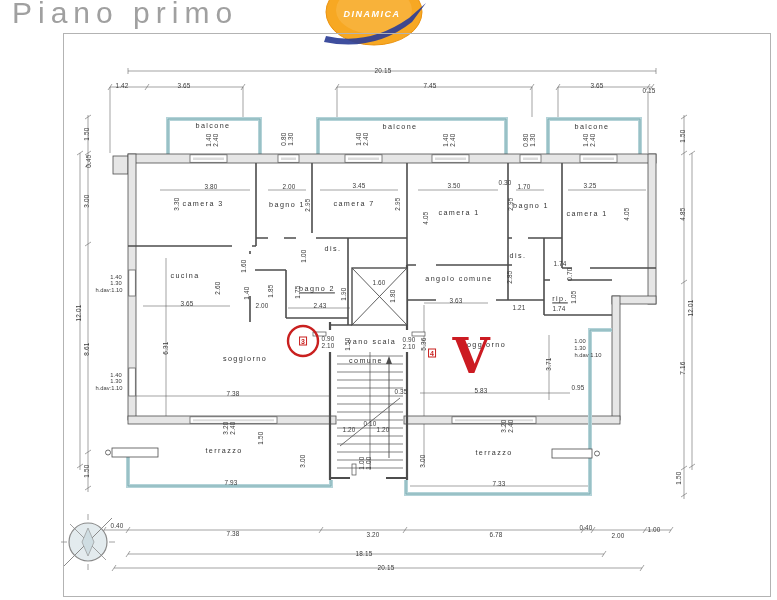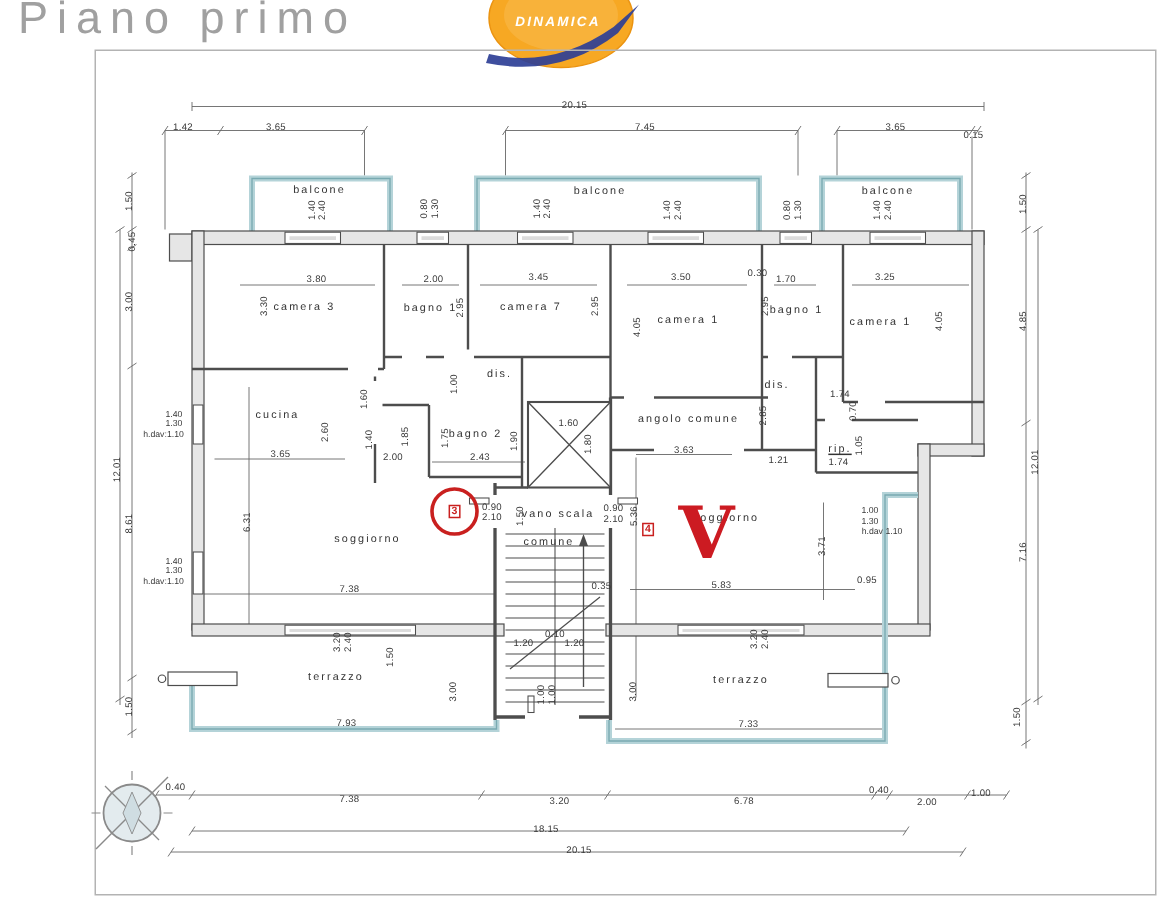--- a/index.html
+++ b/index.html
@@ -176,21 +176,21 @@
       <div class="lbl room" style="left: 400px; top: 127px;">balcone</div>
       <div class="lbl room" style="left: 592px; top: 127px;">balcone</div>
       <div class="lbl room" style="left: 203px; top: 204px;">camera 3</div>
       <div class="lbl room" style="left: 287px; top: 205px;">bagno 1</div>
       <div class="lbl room" style="left: 354px; top: 204px;">camera 7</div>
       <div class="lbl room" style="left: 459px; top: 213px;">camera 1</div>
       <div class="lbl room" style="left: 531px; top: 206px;">bagno 1</div>
       <div class="lbl room" style="left: 587px; top: 214px;">camera 1</div>
       <div class="lbl room" style="left: 185px; top: 276px;">cucina</div>
       <div class="lbl room" style="left: 333px; top: 249px;">dis.</div>
-      <div class="lbl room" style="left: 317px; top: 289px;">bagno 2</div>
+      <div class="lbl room" style="left: 317px; top: 289px; text-decoration: underline;">bagno 2</div>
       <div class="lbl room" style="left: 459px; top: 279px;">angolo comune</div>
       <div class="lbl room" style="left: 518px; top: 256px;">dis.</div>
       <div class="lbl room" style="left: 560px; top: 299px; text-decoration: underline;">rip.</div>
       <div class="lbl room" style="left: 245px; top: 359px;">soggiorno</div>
       <div class="lbl room" style="left: 372px; top: 342px;">vano scala</div>
       <div class="lbl room" style="left: 366px; top: 361px;">comune</div>
       <div class="lbl room" style="left: 484px; top: 345px;">soggiorno</div>
       <div class="lbl room" style="left: 224px; top: 451px;">terrazzo</div>
       <div class="lbl room" style="left: 494px; top: 453px;">terrazzo</div>
       <div class="lbl dim" style="left: 383px; top: 71px;">20.15</div>

